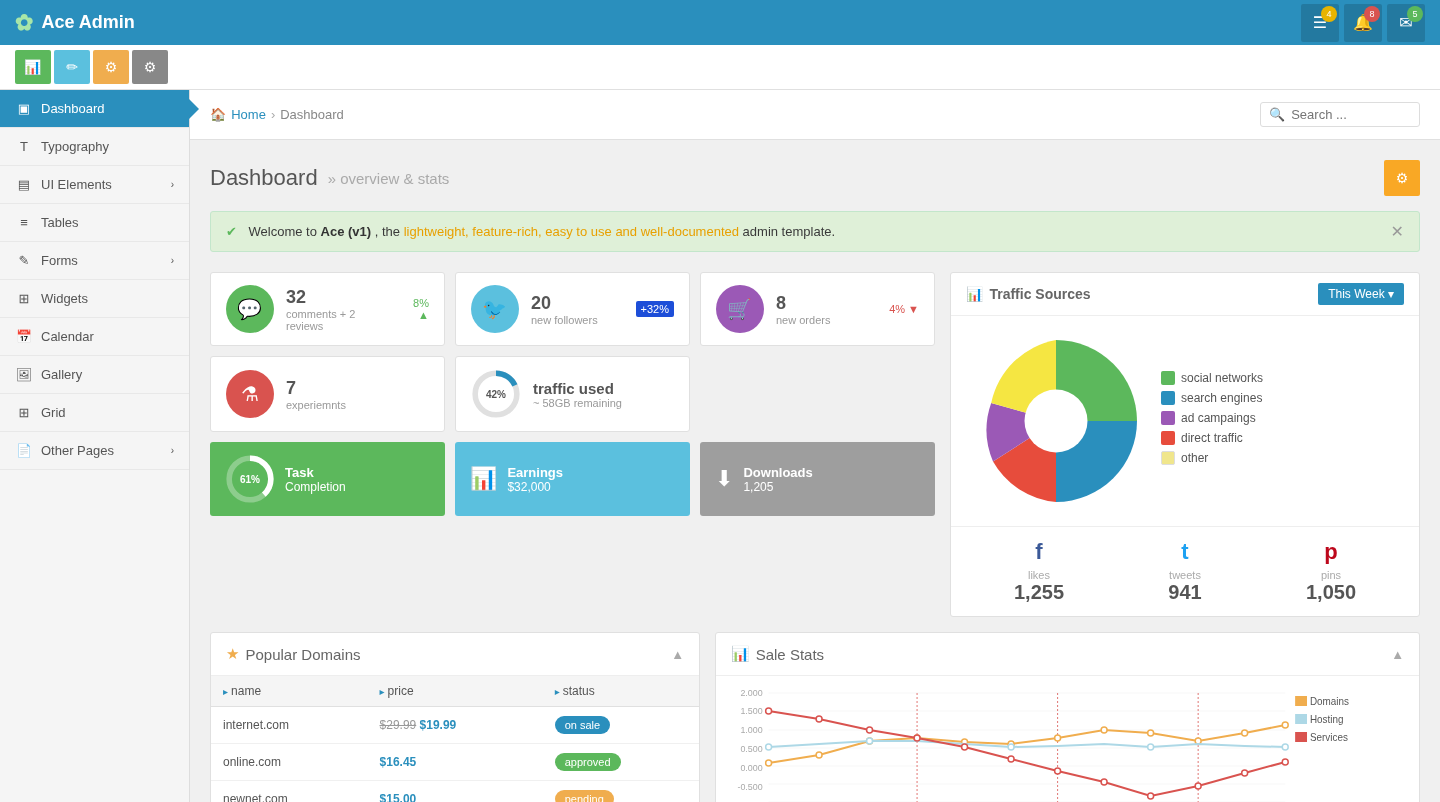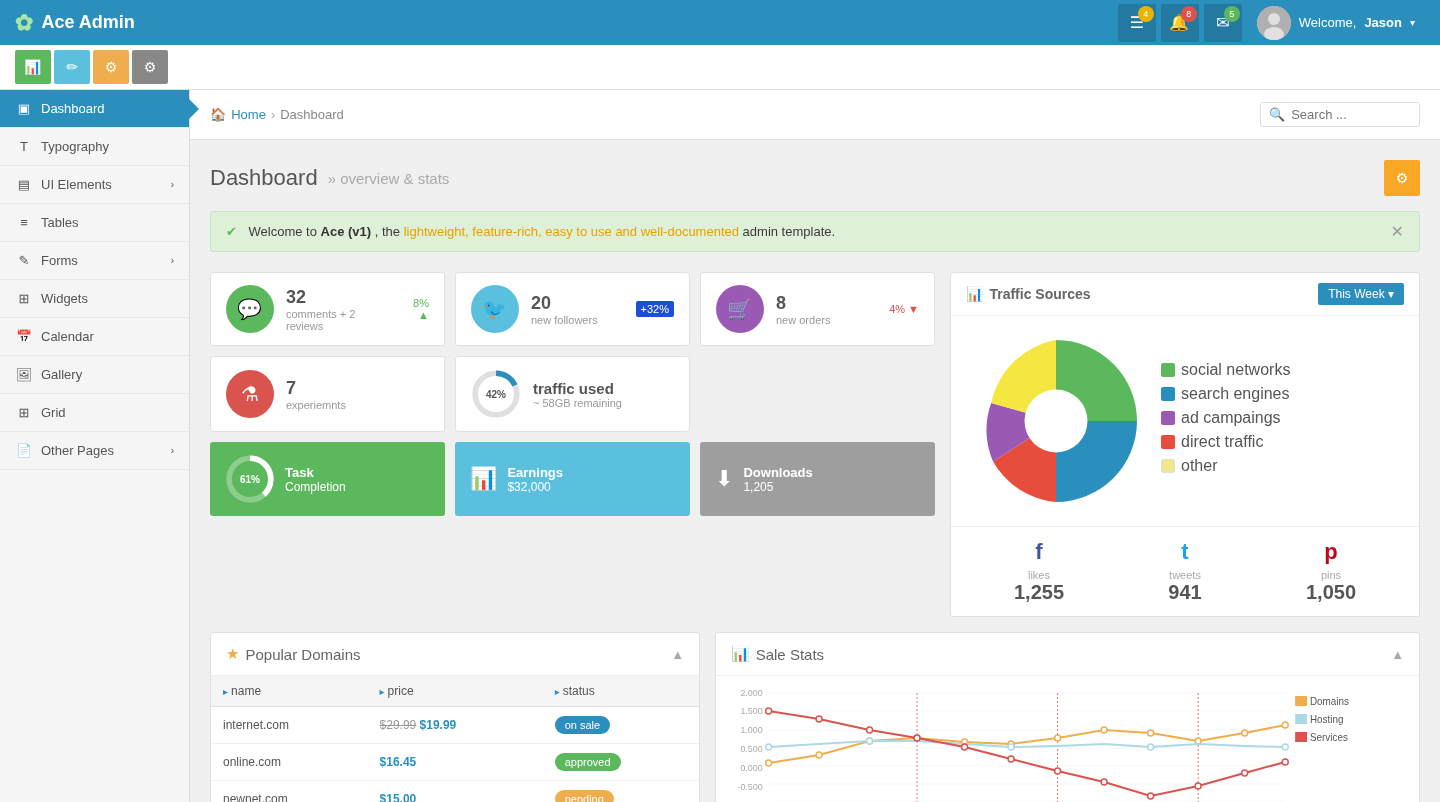--- a/index.html
+++ b/index.html
@@ -287,21 +287,21 @@
       border-radius: 2px;
       font-size: 12px;
       cursor: pointer;
       display: flex;
       align-items: center;
       gap: 4px;
     }
     .traffic-body { padding: 15px; display: flex; gap: 15px; align-items: center; }
     .pie-chart { position: relative; width: 180px; height: 180px; flex-shrink: 0; }
     .traffic-legend {}
-    .legend-item { display: flex; align-items: center; gap: 6px; margin-bottom: 6px; font-size: 16px; color: #555; }
+    .legend-item { display: flex; align-items: center; gap: 6px; margin-bottom: 6px; font-size: 12px; color: #555; }
     .legend-color { width: 14px; height: 14px; border-radius: 2px; flex-shrink: 0; }
 
     .social-footer {
       display: flex;
       border-top: 1px solid #eee;
       padding: 12px 15px;
     }
     .social-item {
       flex: 1;
       text-align: center;
@@ -386,32 +386,20 @@
       <span class="badge">4</span>
     </button>
     <button class="topnav-icon-btn">
       <span>🔔</span>
       <span class="badge badge-red">8</span>
     </button>
     <button class="topnav-icon-btn">
       <span>✉</span>
       <span class="badge badge-green">5</span>
     </button>
-    <div class="topnav-user">
-      <div class="avatar">
-        <svg width="34" height="34" viewBox="0 0 34 34" xmlns="http://www.w3.org/2000/svg">
-          <circle cx="17" cy="17" r="17" fill="#b0b0b0"></circle>
-          <circle cx="17" cy="13" r="6" fill="#e0e0e0"></circle>
-          <ellipse cx="17" cy="28" rx="10" ry="7" fill="#e0e0e0"></ellipse>
-        </svg>
-      </div>
-      <span style="font-size:13px;">Welcome,</span>
-      <span style="font-size:13px; font-weight:bold;">Jason</span>
-      <span style="font-size:10px;">▾</span>
-    </div>
   </div>
 </div>
 
 <div class="toolbar">
   <div class="toolbar-btns">
     <button class="toolbar-btn tb-green">
       <span>📊</span>
     </button>
     <button class="toolbar-btn tb-blue">
       <span>✏</span>

